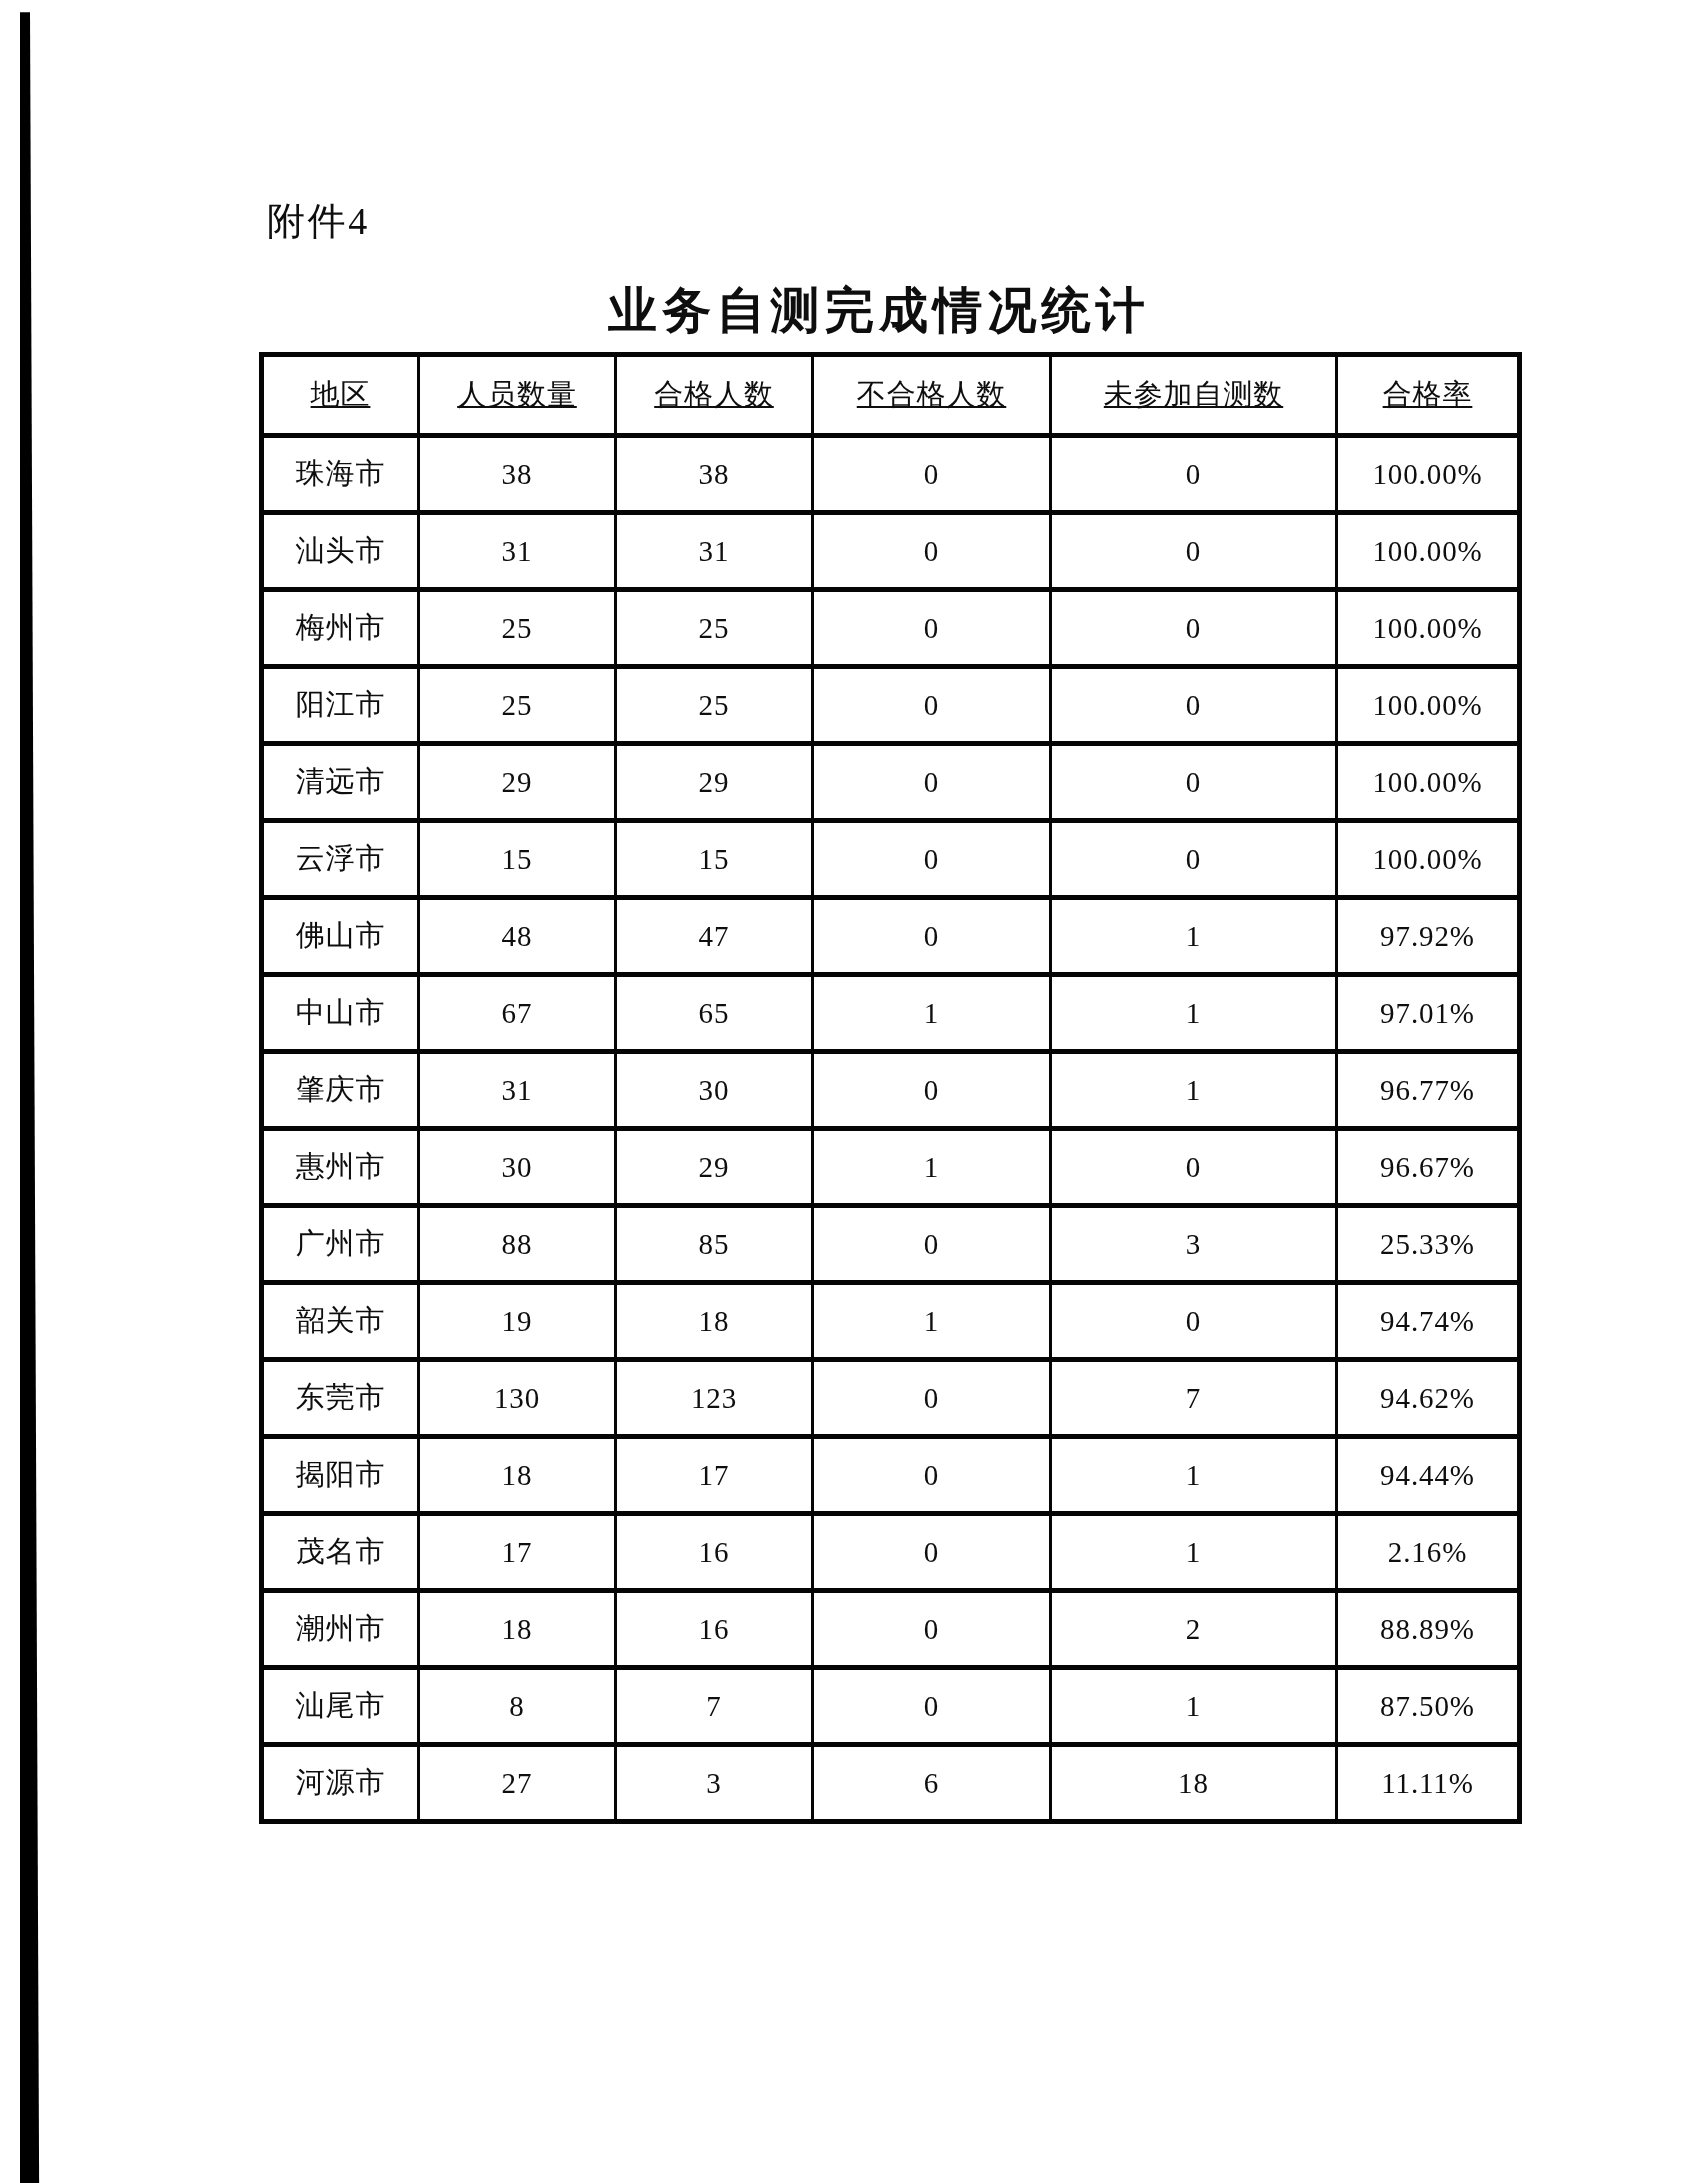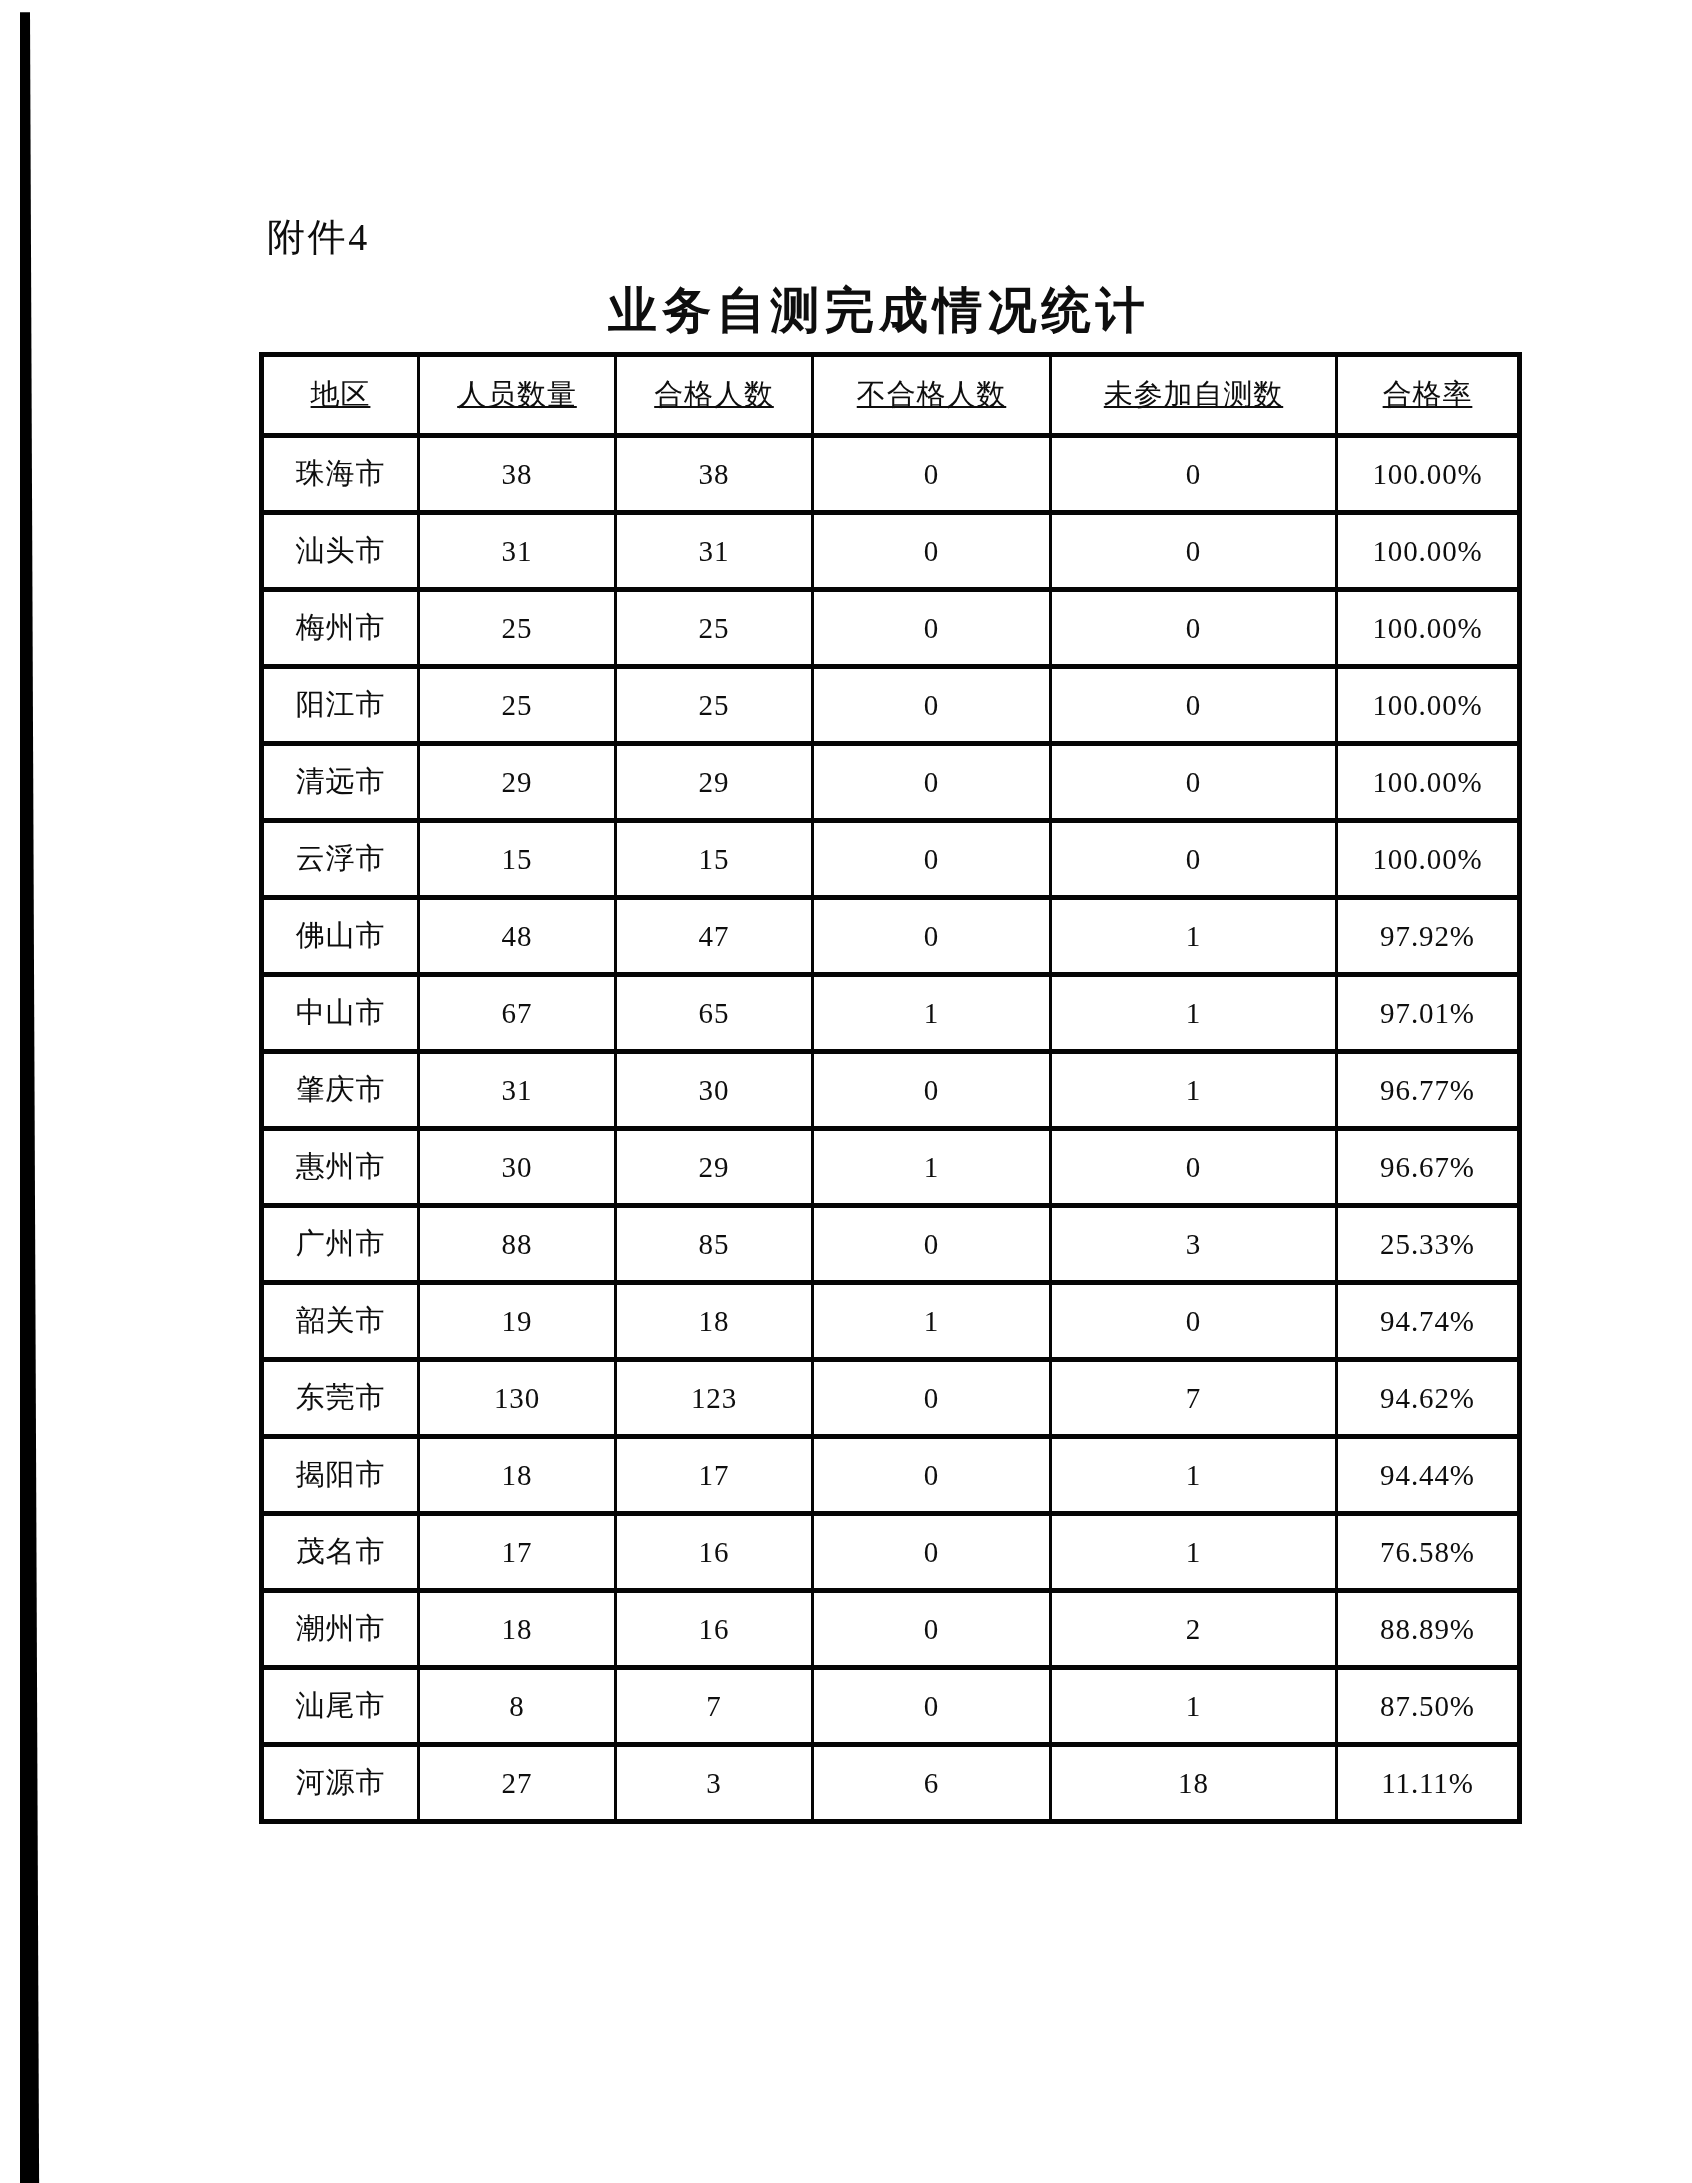--- a/index.html
+++ b/index.html
@@ -22,21 +22,20 @@
     background: #000;
     clip-path: polygon(0 0, 50% 0, 100% 100%, 0 100%);
   }
   .attachment-label {
     position: absolute;
     left: 267px;
     top: 196px;
     font-size: 38px;
     letter-spacing: 2.6px;
     white-space: nowrap;
-    margin-top: 16px;
   }
   .doc-title {
     position: absolute;
     left: 608px;
     top: 278px;
     font-size: 49px;
     font-weight: bold;
     letter-spacing: 5.2px;
     white-space: nowrap;
   }
@@ -208,21 +207,21 @@
           <td>0</td>
           <td>1</td>
           <td>94.44%</td>
         </tr>
         <tr>
           <td>茂名市</td>
           <td>17</td>
           <td>16</td>
           <td>0</td>
           <td>1</td>
-          <td>76.58%</td>
+          <td>2.16%</td>
         </tr>
         <tr>
           <td>潮州市</td>
           <td>18</td>
           <td>16</td>
           <td>0</td>
           <td>2</td>
           <td>88.89%</td>
         </tr>
         <tr>

